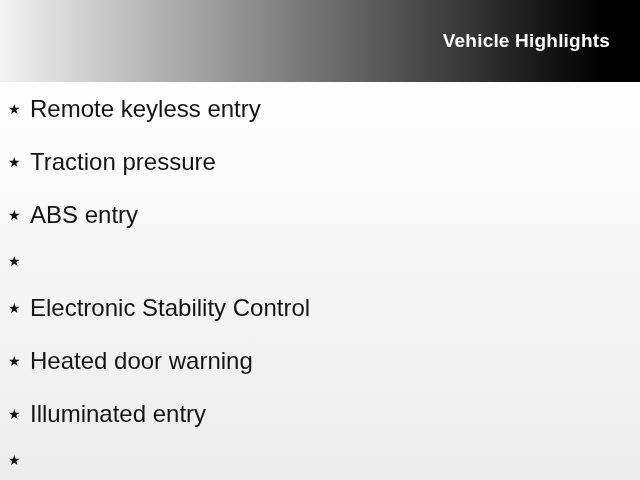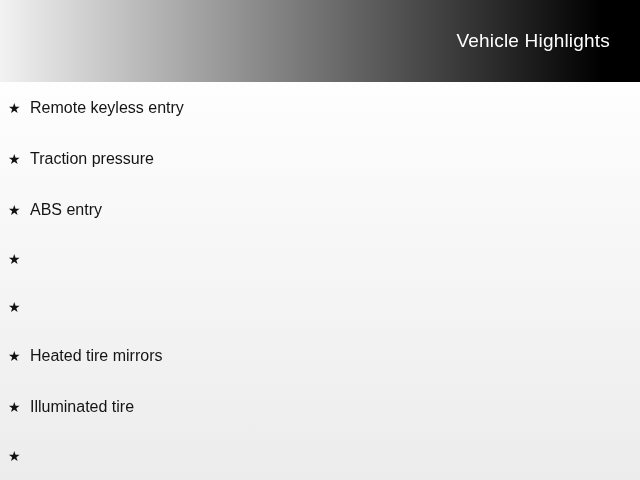--- a/index.html
+++ b/index.html
@@ -18,21 +18,21 @@
     box-sizing: border-box;
     background: linear-gradient(90deg, #f2f2f2 0%, #000000 94%);
     display: flex;
     align-items: center;
     justify-content: flex-end;
     padding-right: 30px;
   }
   .title {
     color: #ffffff;
     font-size: 19px;
-    font-weight: normal;
+    font-weight: bold;
     letter-spacing: 0.2px;
   }
   .features {
     list-style: none;
     margin: 0;
     padding: 0;
     height: 398px;
     background: linear-gradient(180deg, #fefefe 0%, #ececec 100%);
     display: flex;
     flex-direction: column;
@@ -44,21 +44,21 @@
     padding-left: 8px;
   }
   .star {
     display: inline-block;
     width: 22px;
     font-size: 14px;
     color: #111111;
     line-height: 1;
   }
   .label {
-    font-size: 16px;
+    font-size: 24px;
     color: #141414;
   }
 </style>
 </head>
 <body>
 
 <div class="header">
   <span class="title">Vehicle Highlights</span>
 </div>
 
@@ -73,25 +73,26 @@
     </li>
     <li class="feature-row">
       <span class="star">★</span>
       <span class="label">ABS entry</span>
     </li>
     <li class="feature-row">
       <span class="star">★</span>
     </li>
     <li class="feature-row">
       <span class="star">★</span>
+      <span class="label">Electronic Stability Control</span>
     </li>
     <li class="feature-row">
       <span class="star">★</span>
-      <span class="label">Heated tire mirrors</span>
+      <span class="label">Heated door warning</span>
     </li>
     <li class="feature-row">
       <span class="star">★</span>
-      <span class="label">Illuminated tire</span>
+      <span class="label">Illuminated entry</span>
     </li>
     <li class="feature-row">
       <span class="star">★</span>
     </li>
   </ul>
 
 </body></html>

